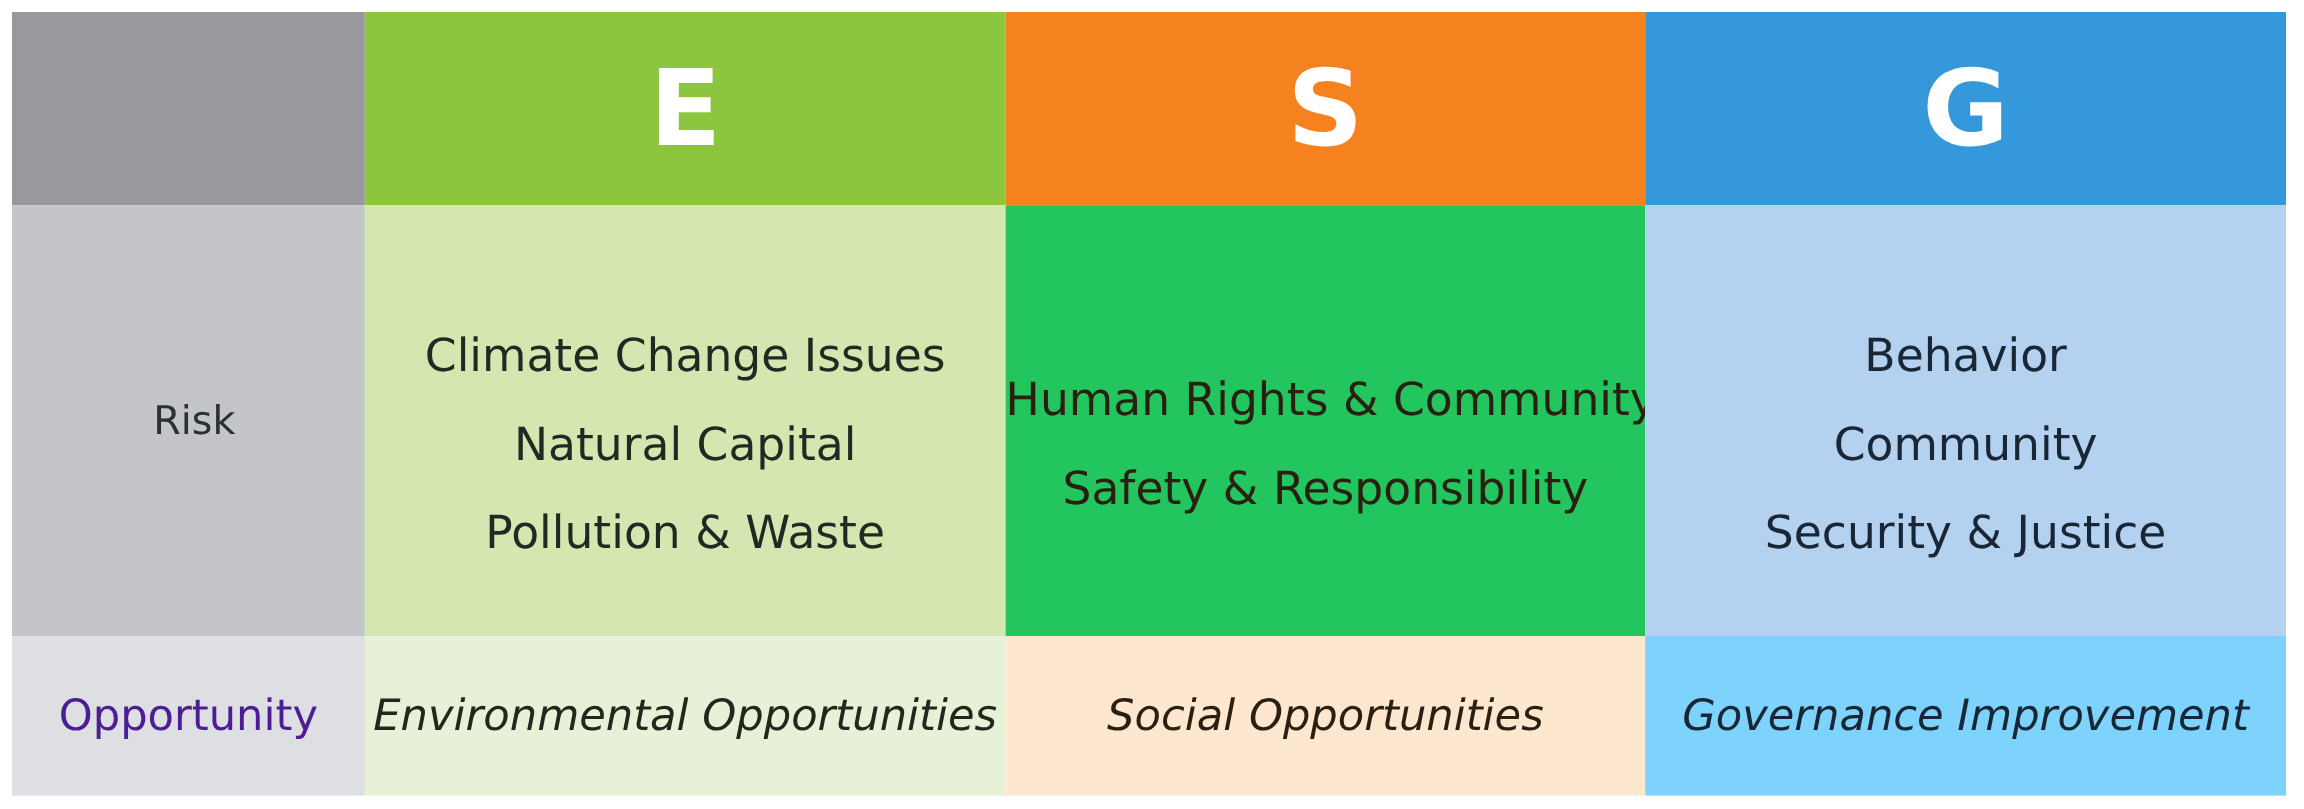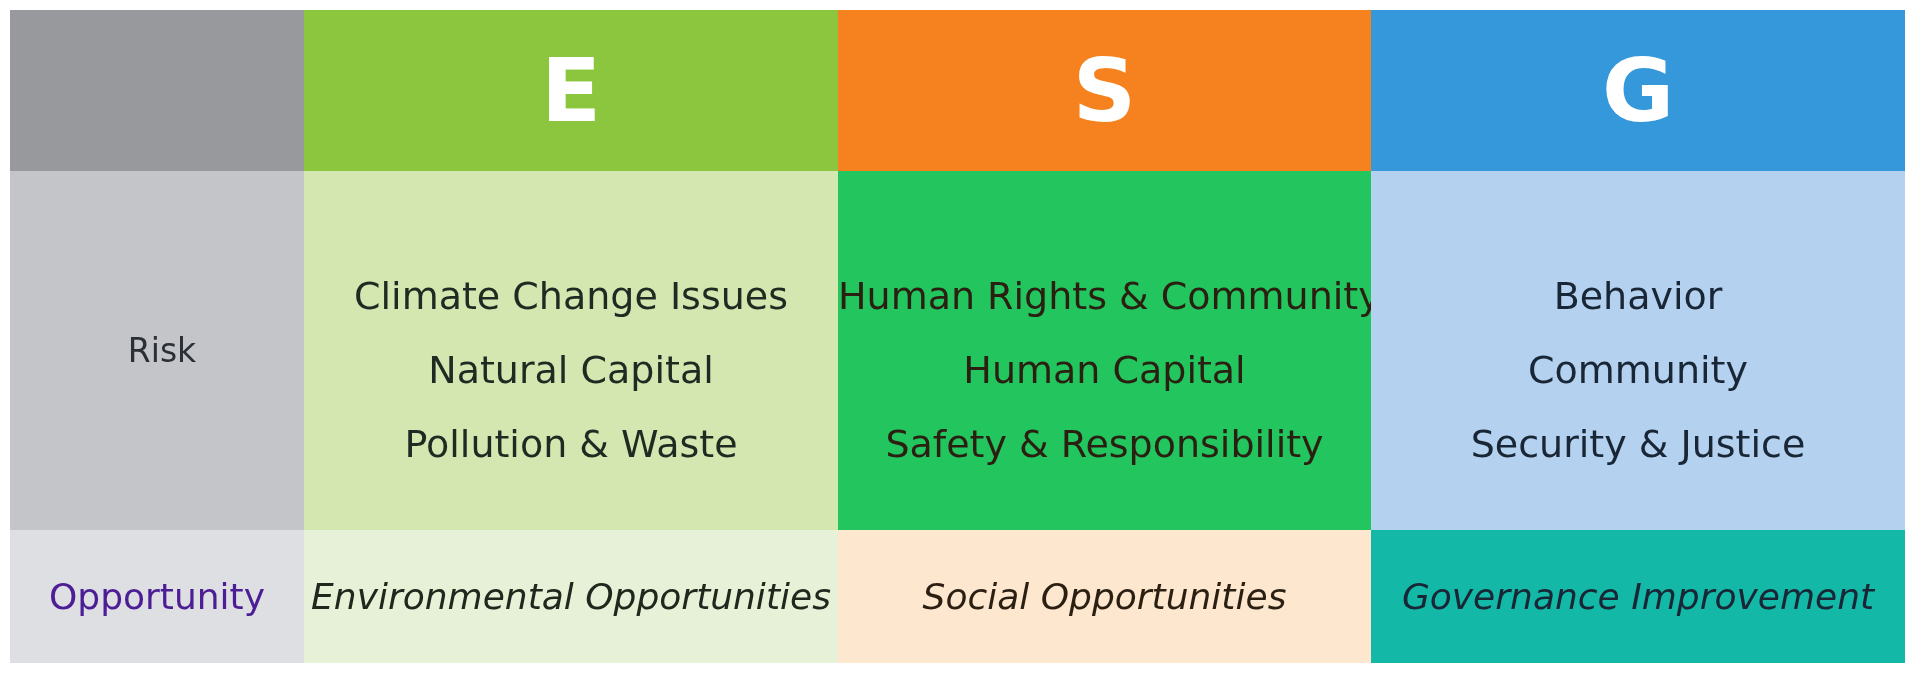--- a/index.html
+++ b/index.html
@@ -77,21 +77,21 @@
 
   
   .opp-label-cell { background: #dedfe2; }
   .opp-label {
     font-size: 36px;
     color: #4c1d95;
     white-space: nowrap;
   }
   .opp-e { background: #e7f1d7; }
   .opp-s { background: #fde7cf; }
-  .opp-g { background: #14b8a6; }
+  .opp-g { background: #7dd3fc; }
   .opp-text {
     font-size: 36px;
     line-height: 1;
     color: #20271c;
     white-space: nowrap;
     font-style: italic;
   }
   .opp-s .opp-text { color: #2b1f12; }
   .opp-g .opp-text { color: #182636; }
 </style>
@@ -119,21 +119,20 @@
     <div class="risk-list">
       <span class="risk-item">Climate Change Issues</span>
       <span class="risk-item">Natural Capital</span>
       <span class="risk-item">Pollution &amp; Waste</span>
     </div>
   </div>
 
   <div class="cell risk-s">
     <div class="risk-list">
       <span class="risk-item">Human Rights &amp; Community</span>
-      <span class="risk-item">Human Capital</span>
       <span class="risk-item">Safety &amp; Responsibility</span>
     </div>
   </div>
 
   <div class="cell risk-g">
     <div class="risk-list">
       <span class="risk-item">Behavior</span>
       <span class="risk-item">Community</span>
       <span class="risk-item">Security &amp; Justice</span>
     </div>

